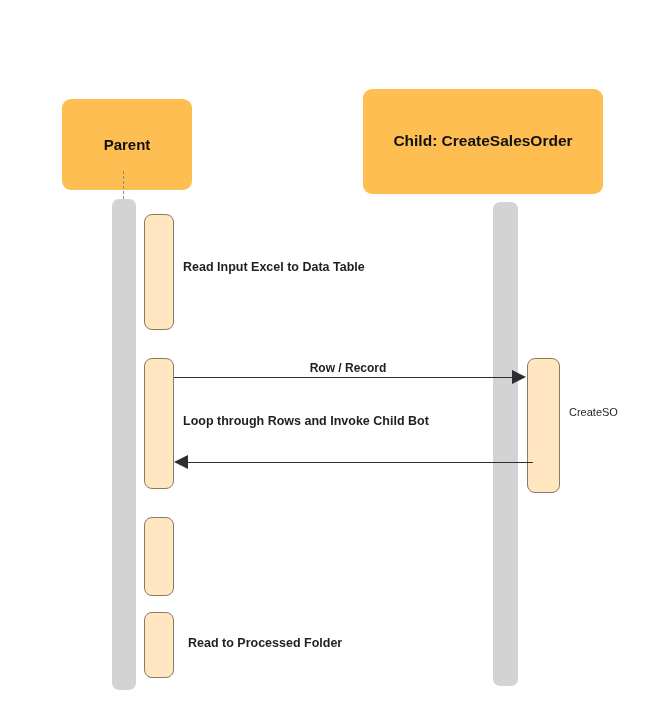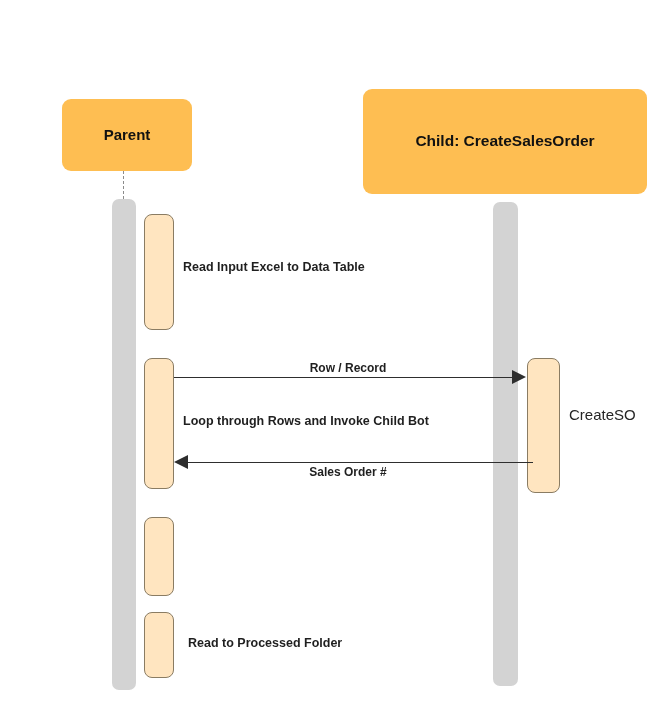--- a/index.html
+++ b/index.html
@@ -44,27 +44,27 @@
     justify-content: center;
     color: #111111;
     font-weight: bold;
     text-align: center;
     line-height: 1.2;
   }
   .participant.p-parent {
     left: 62px;
     top: 99px;
     width: 130px;
-    height: 72px;
+    height: 91px;
     font-size: 15px;
   }
   .participant.p-child {
     left: 363px;
     top: 89px;
-    width: 284px;
+    width: 240px;
     height: 105px;
     font-size: 15.5px;
   }
 
   
   .lifeline-dash {
     position: absolute;
     left: 123px;
     top: 171px;
     width: 0;
@@ -124,21 +124,21 @@
     font-weight: bold;
     color: #1f1f1f;
     white-space: nowrap;
     text-align: center;
   }
   .lbl-row    { left: 248px; top: 361px; width: 200px; }
   .lbl-so     { left: 248px; top: 465px; width: 200px; }
 
   .side-label {
     position: absolute;
-    font-size: 15px;
+    font-size: 11px;
     font-weight: normal;
     color: #262626;
     white-space: nowrap;
   }
   .lbl-createso { left: 569px; top: 406px; }
 
   
   .arrow-line {
     position: absolute;
     height: 0;
@@ -194,19 +194,18 @@
   <div class="activation act-createso"></div>
 
   <div class="step-label lbl-loop">Loop through Rows and Invoke Child Bot</div>
   <div class="step-label lbl-read">Read Input Excel to Data Table</div>
   <div class="step-label lbl-move">Read to Processed Folder</div>
 
   <div class="msg-label lbl-row">Row / Record</div>
   <div class="arrow-line arrow-req"></div>
   <div class="arrow-head head-right"></div>
 
-  <div class="msg-label lbl-so">Sales Order #</div>
   <div class="arrow-line arrow-res"></div>
   <div class="arrow-head head-left"></div>
 
   <div class="side-label lbl-createso">CreateSO</div>
 
 </div>
 
 </body></html>

